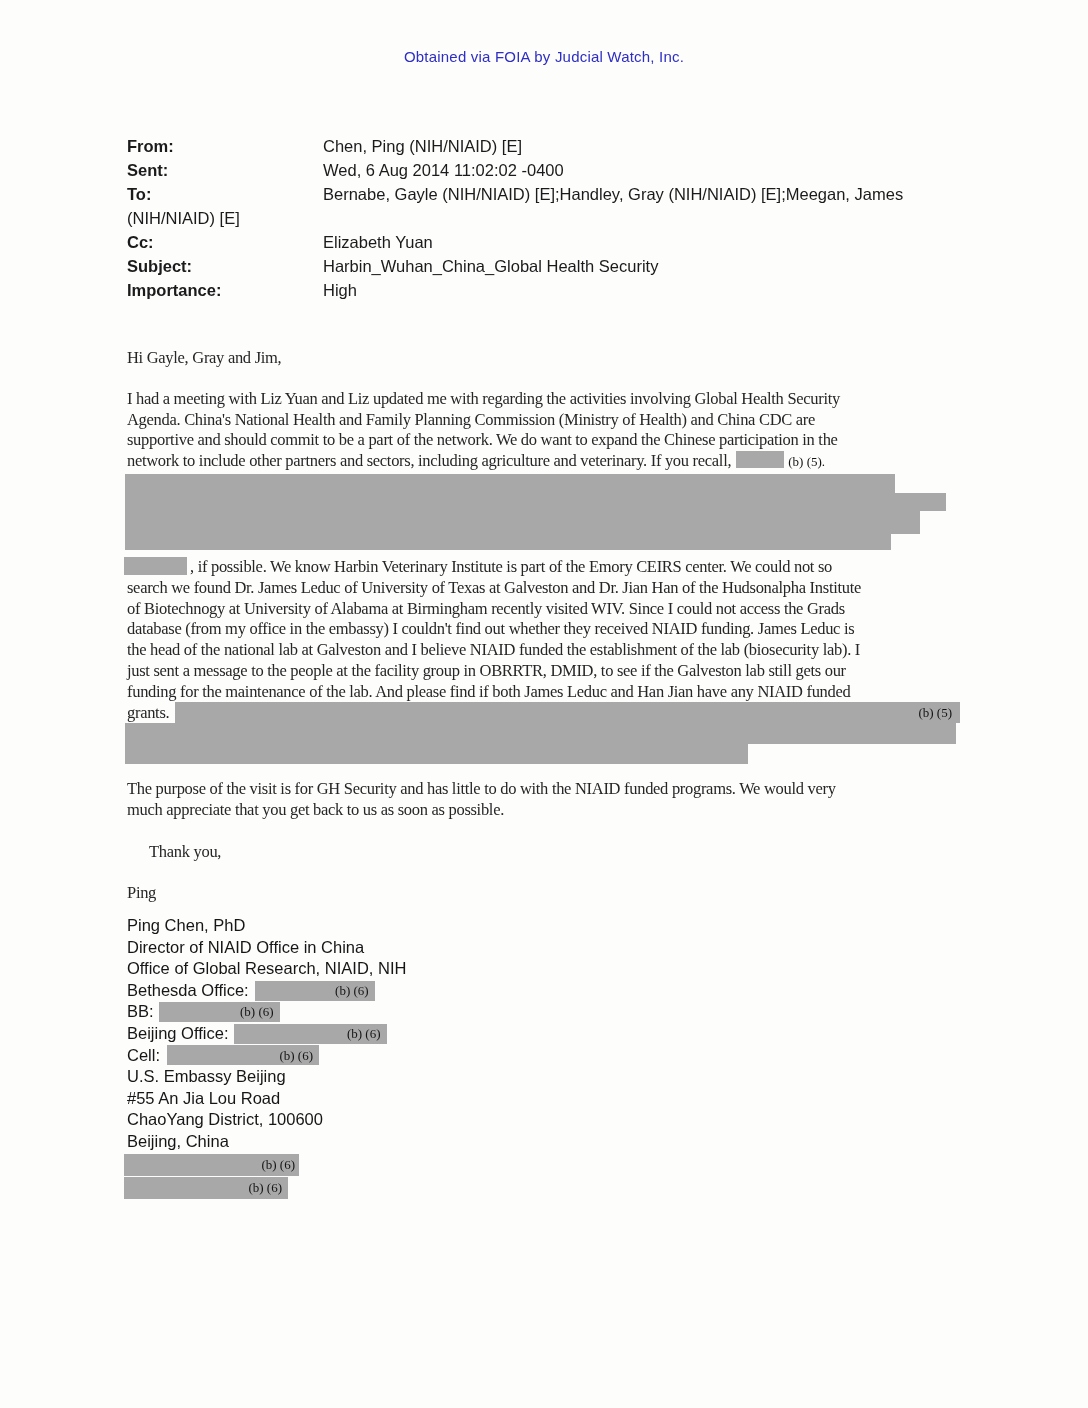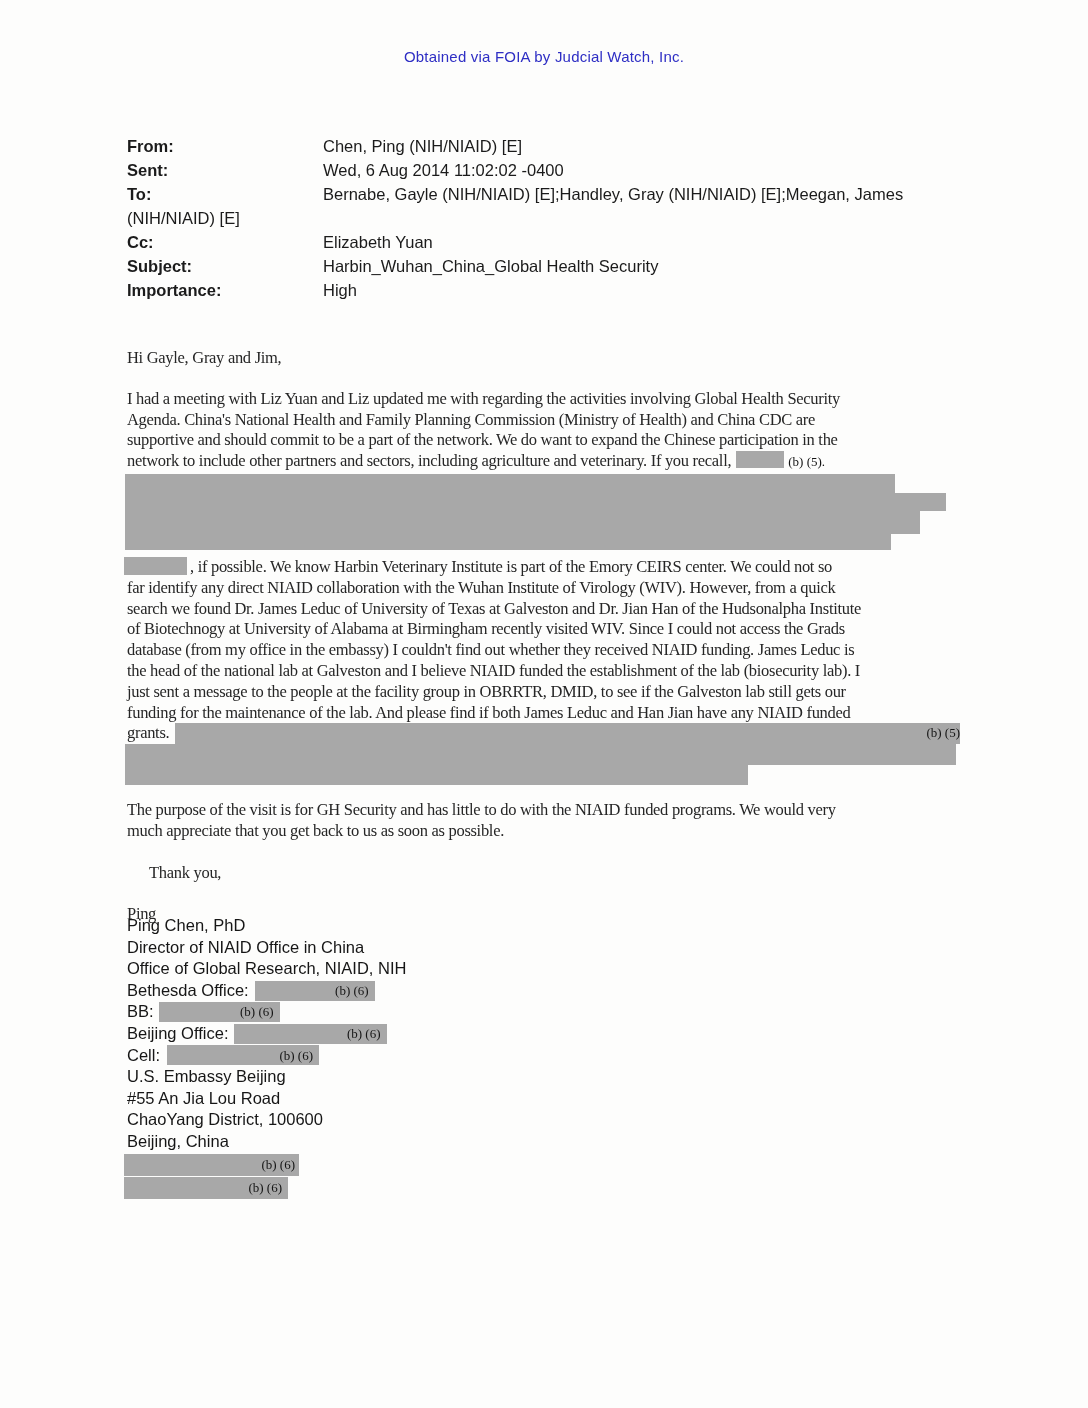--- a/index.html
+++ b/index.html
@@ -52,21 +52,21 @@
   .inline-r2 { display:inline-block; width:63px; height:18px; margin-left:-3px; margin-right:3px; vertical-align:-3px; }
   .bigblock1 { margin-top:2px; margin-left:-2px; }
   .bigblock1 .r-row1 { width:770px; height:19px; }
   .bigblock1 .r-row2 { width:821px; height:18px; }
   .bigblock1 .r-row3 { width:795px; height:23px; }
   .bigblock1 .r-row4 { width:766px; height:16px; }
   .grants-line { display:flex; align-items:center; }
   .redact-fill {
     flex:1; height:21px; margin-left:6px;
     display:flex; justify-content:flex-end; align-items:center;
-    padding-right:0;
+    padding-right:8px;
   }
   .bigblock2 { margin-left:-2px; }
   .bigblock2 .r-row1 { width:831px; height:21px; }
   .bigblock2 .r-row2 { width:623px; height:20px; }
   
   .signature {
     position:absolute; top:915px; left:127px;
     font-family:"Liberation Sans", sans-serif;
     font-size:16.5px; line-height:21.6px; color:#161616;
   }
@@ -136,21 +136,20 @@
     <div class="redact r-row1"></div>
     <div class="redact r-row2"></div>
     <div class="redact r-row3"></div>
     <div class="redact r-row4"></div>
   </div>
 
   <div class="para2">
     <div class="bline">
       <span class="redact inline-r2"></span><span>, if possible. We know Harbin Veterinary Institute is part of the Emory CEIRS center.  We could not so</span>
     </div>
-    <div class="bline">far identify any direct NIAID collaboration with the Wuhan Institute of Virology (WIV). However, from a quick</div>
     <div class="bline">search we found Dr. James Leduc of University of Texas at Galveston and Dr. Jian Han of the Hudsonalpha Institute</div>
     <div class="bline">of Biotechnogy at University of Alabama at Birmingham recently visited WIV. Since I could not access the Grads</div>
     <div class="bline">database (from my office in the embassy) I couldn't find out whether they received NIAID funding. James Leduc is</div>
     <div class="bline">the head of the national lab at Galveston and I believe NIAID funded the establishment of the lab (biosecurity lab). I</div>
     <div class="bline">just sent a message to the people at the facility group in OBRRTR, DMID, to see if the Galveston lab still gets our</div>
     <div class="bline">funding for the maintenance of the lab. And please find if both James Leduc and Han Jian have any NIAID funded</div>
     <div class="bline grants-line">
       <span>grants.</span>
       <span class="redact redact-fill">
           <span class="rlabel">(b) (5)</span>

